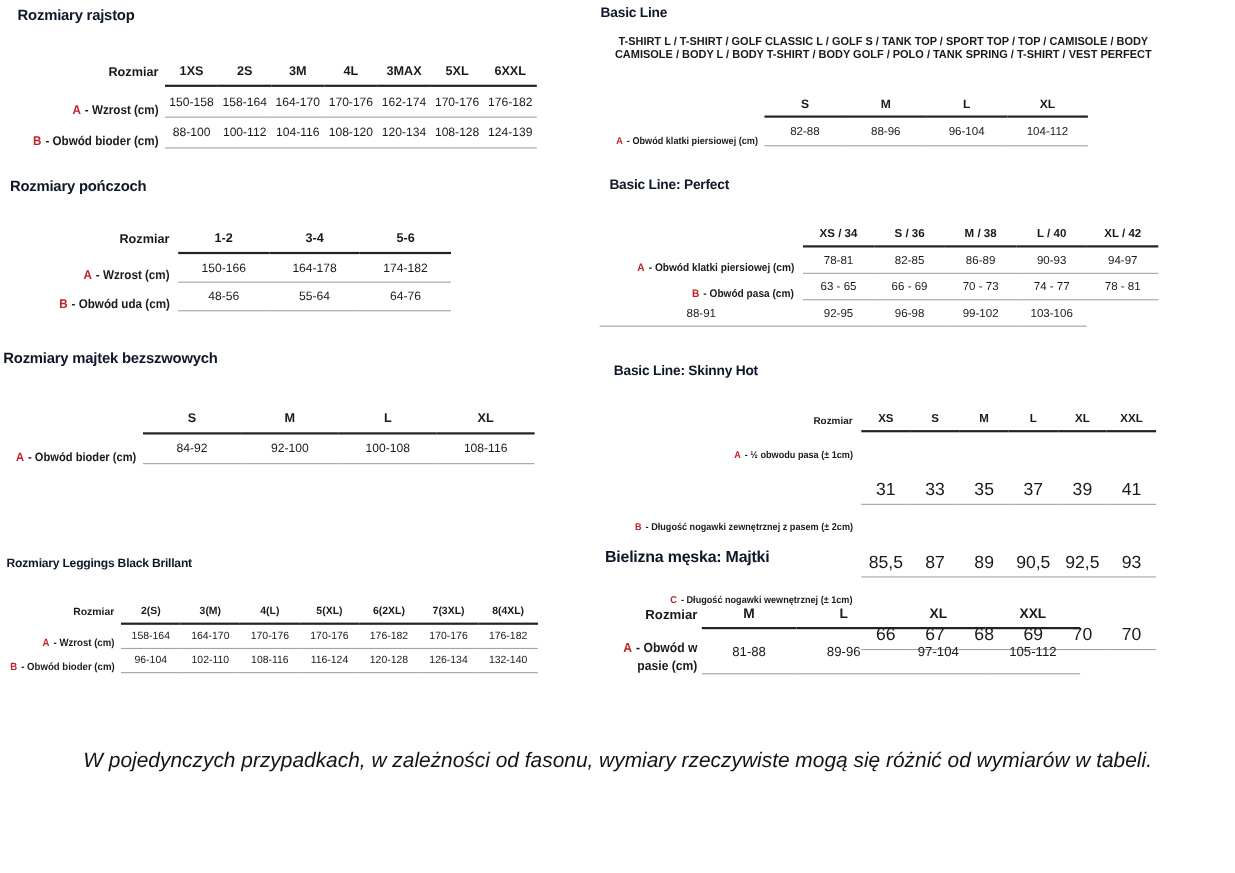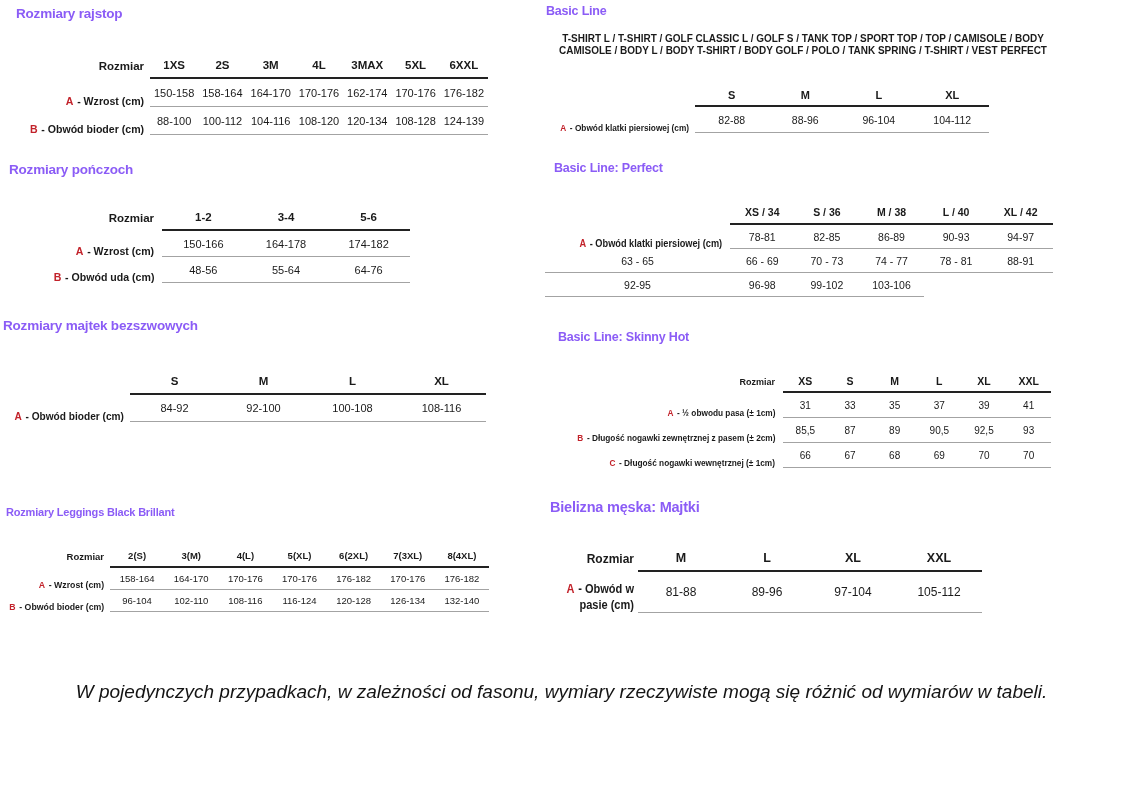--- a/index.html
+++ b/index.html
@@ -4,21 +4,21 @@
 <style>
   * { box-sizing: border-box; }
   html, body { margin: 0; padding: 0; }
   body {
     width: 1123px; height: 794px; position: relative; overflow: hidden;
     background: #ffffff; color: #1a1a1a;
     font-family: "Liberation Sans", "DejaVu Sans", sans-serif;
   }
 
   
-  .section-title { position: absolute; margin: 0; font-weight: 700; color: #8b5cf6; letter-spacing: -0.2px; white-space: nowrap; }
+  .section-title { position: absolute; margin: 0; font-weight: 700; color: #0f172a; letter-spacing: -0.2px; white-space: nowrap; }
   #t1-title { left: 16px;  top: 6px;   font-size: 13.5px; }
   #t2-title { left: 9px;   top: 162px; font-size: 13.5px; }
   #t3-title { left: 3px;   top: 318px; font-size: 13.5px; }
   #t4-title { left: 6px;   top: 506px; font-size: 11px; }
   #b1-title { left: 546px; top: 4px;   font-size: 12.5px; }
   #b2-title { left: 554px; top: 161px; font-size: 12.5px; }
   #b3-title { left: 546px; top: 330px; font-size: 12.5px; padding-left: 12px; }
   #b4-title { left: 550px; top: 499px; font-size: 14.5px; }
 
   
@@ -65,21 +65,21 @@
   #b1 .value { font-size: 10.5px; }
 
   #b2 { left: 545px; top: 201px; width: 508px; grid-template-columns: 185px repeat(5, 1fr); --hh: 24px; --rh: 24px; }
   #b2 .col-header { font-size: 10.5px; }
   #b2 .label { font-size: 10px; }
   #b2 .value { font-size: 10.5px; }
 
   #b3 { left: 545px; top: 371px; width: 506px; grid-template-columns: 238px repeat(6, 1fr); --hh: 22px; --rh: 25px; }
   #b3 .col-header { font-size: 10.5px; }
   #b3 .label { font-size: 9px; }
-  #b3 .value { font-size: 10px; }
+  #b3 .value { font-size: 16px; margin-top: 41px; }
 
   #b4 { left: 556px; top: 546px; width: 426px; grid-template-columns: 82px repeat(4, 1fr); --hh: 26px; --rh: 41px; }
   #b4 .col-header { font-size: 12.5px; }
   #b4 .label { font-size: 12px; padding-right: 4px; }
   #b4 .value { font-size: 12px; }
   #b4 .lab-inner { white-space: normal; line-height: 1.35; }
 
   .footnote {
     position: absolute; left: 0; top: 681px; width: 1123px;
     text-align: center; font-style: italic; font-size: 19px; color: #141414;
@@ -219,20 +219,23 @@
       <div class="cell col-header">L / 40</div>
       <div class="cell col-header">XL / 42</div>
       <div class="cell label row-label">
         <span class="lab-inner"><span class="red-letter">A</span><span>- Obwód klatki piersiowej (cm)</span></span>
       </div>
       <div class="cell value">78-81</div>
       <div class="cell value">82-85</div>
       <div class="cell value">86-89</div>
       <div class="cell value">90-93</div>
       <div class="cell value">94-97</div>
+      <div class="cell label row-label">
+        <span class="lab-inner"><span class="red-letter">B</span><span>- Obwód pasa (cm)</span></span>
+      </div>
       <div class="cell value">63 - 65</div>
       <div class="cell value">66 - 69</div>
       <div class="cell value">70 - 73</div>
       <div class="cell value">74 - 77</div>
       <div class="cell value">78 - 81</div>
       <div class="cell value">88-91</div>
       <div class="cell value">92-95</div>
       <div class="cell value">96-98</div>
       <div class="cell value">99-102</div>
       <div class="cell value">103-106</div>

